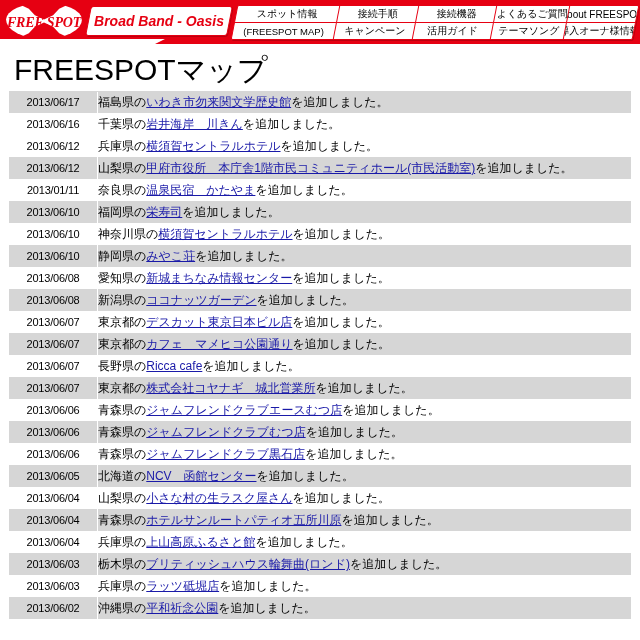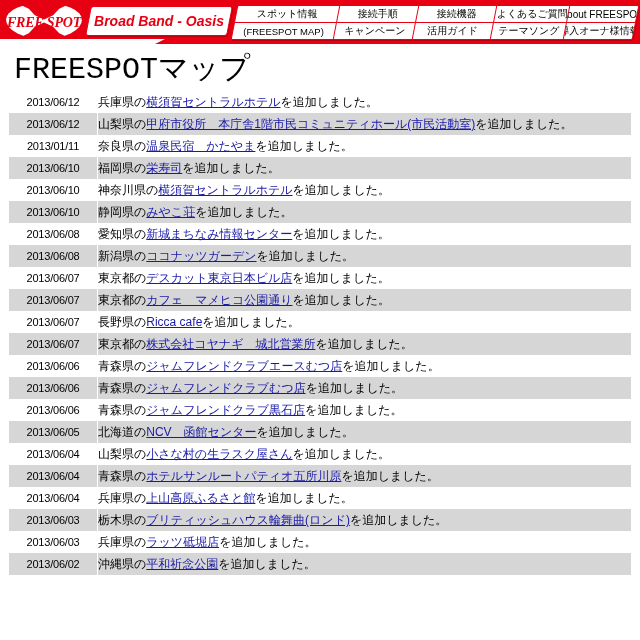--- a/index.html
+++ b/index.html
@@ -126,21 +126,21 @@
   }
   .navcell:last-child { border-bottom: none; }
   .navcell span { transform: skewX(11deg); display: block; }
   .navcol.wide .navcell { font-size: 10px; }
   .navcol.wide .navcell.sub { font-size: 9.5px; }
 
   
   .page-title {
     margin: 0;
     padding: 9px 17px 0 14px;
-    font-family: Liberation Mono, monospace;
+    font-family: Liberation Sans, sans-serif;
     font-weight: normal;
     font-size: 30px;
     line-height: 34px;
     color: #000000;
     letter-spacing: 0px;
     height: 47px;
     box-sizing: border-box;
   }
 
   
@@ -243,20 +243,28 @@
       </div>
     </div>
   </div>
 </div>
 
 <h1 class="page-title">FREESPOTマップ</h1>
 
 <div class="list-wrap">
   <table class="newslist">
     <tbody id="news-body">
+        <tr class="odd">
+          <td class="date">2013/06/17</td>
+          <td class="body"><span>福島県の</span><a href="#">いわき市勿来関文学歴史館</a><span>を追加しました。</span></td>
+        </tr>
+        <tr class="even">
+          <td class="date">2013/06/16</td>
+          <td class="body"><span>千葉県の</span><a href="#">岩井海岸　川きん</a><span>を追加しました。</span></td>
+        </tr>
         <tr class="even">
           <td class="date">2013/06/12</td>
           <td class="body"><span>兵庫県の</span><a href="#">横須賀セントラルホテル</a><span>を追加しました。</span></td>
         </tr>
         <tr class="odd">
           <td class="date">2013/06/12</td>
           <td class="body"><span>山梨県の</span><a href="#">甲府市役所　本庁舎1階市民コミュニティホール(市民活動室)</a><span>を追加しました。</span></td>
         </tr>
         <tr class="even">
           <td class="date">2013/01/11</td>

